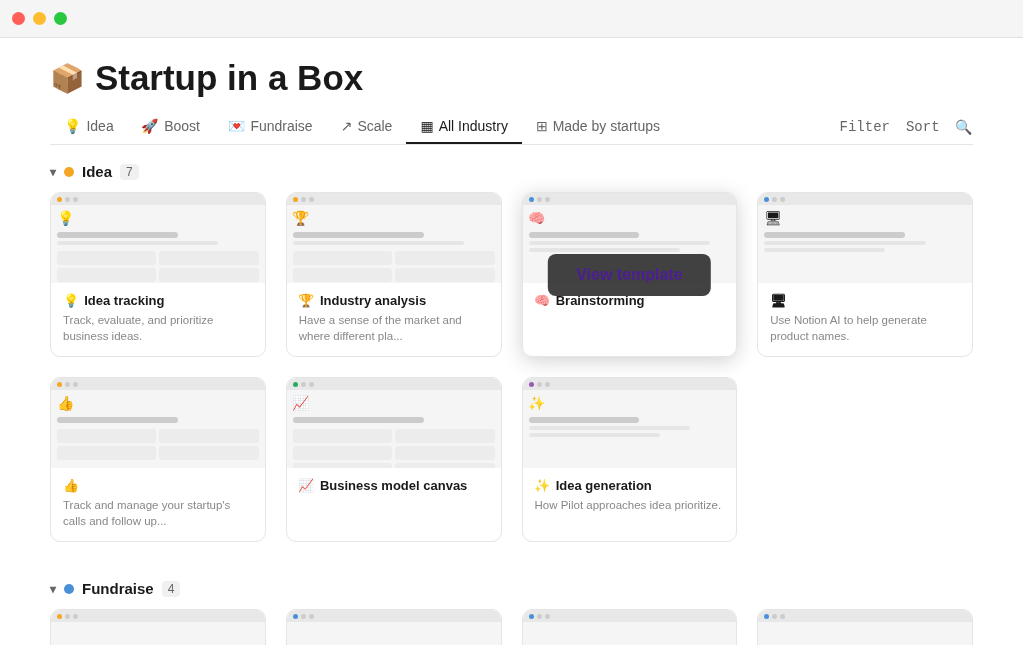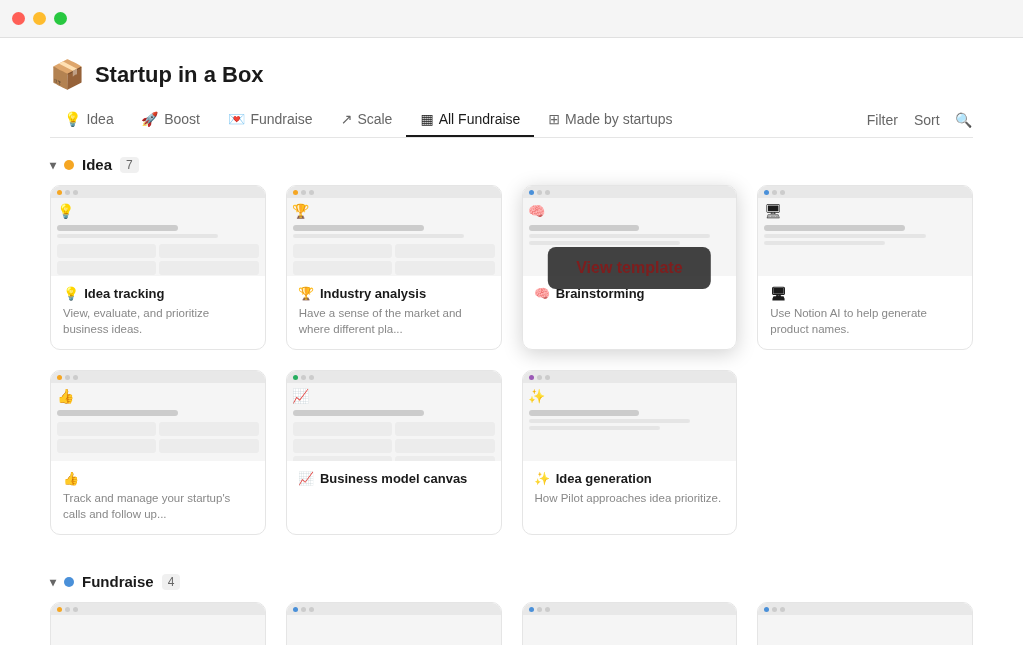--- a/index.html
+++ b/index.html
@@ -35,21 +35,21 @@
     }
 
     
     .app-header {
       display: flex;
       align-items: center;
       padding: 20px 0 12px;
       gap: 10px;
     }
     .app-title {
-      font-size: 22px;
+      font-size: 35px;
       font-weight: 700;
       color: #1a1a1a;
     }
 
     
     .nav-tabs {
       display: flex;
       align-items: center;
       border-bottom: 1px solid #e5e5e5;
       margin-bottom: 0;
@@ -77,20 +77,21 @@
       align-items: center;
       gap: 16px;
       font-size: 14px;
       color: #666;
     }
     .nav-right-item {
       display: flex;
       align-items: flex-start;
       gap: 4px;
       cursor: pointer;
+      font-family: Liberation Mono, monospace;
     }
 
     
     .section-header {
       display: flex;
       align-items: center;
       gap: 8px;
       padding: 18px 0 12px;
       font-size: 15px;
       font-weight: 600;
@@ -151,21 +152,21 @@
       line-height: 1.4;
     }
 
     
     .view-template-overlay {
       position: absolute;
       top: 50%;
       left: 50%;
       transform: translate(-50%, -50%);
       background: rgba(40, 40, 40, 0.88);
-      color: #7f1d1d;
+      color: #4c1d95;
       padding: 12px 28px;
       border-radius: 8px;
       font-size: 16px;
       font-weight: 600;
       white-space: nowrap;
       pointer-events: none;
       z-index: 10;
     }
 
     
@@ -255,21 +256,21 @@
       <div class="nav-tab">
         <span>💌</span>
         <span>Fundraise</span>
       </div>
       <div class="nav-tab">
         <span>↗</span>
         <span>Scale</span>
       </div>
       <div class="nav-tab active">
         <span>▦</span>
-        <span>All Fundraise</span>
+        <span>All Industry</span>
       </div>
       <div class="nav-tab">
         <span>⊞</span>
         <span>Made by startups</span>
       </div>
     </div>
     <div class="nav-right">
       <div class="nav-right-item">
         <span>Filter</span>
       </div>
@@ -310,21 +311,21 @@
                 <div class="thumb-cell"></div>
               </div>
           </div>
         </div>
       </div>
       <div class="card-body">
         <div class="card-title">
           <span>💡</span>
           <span>Idea tracking</span>
         </div>
-        <div class="card-desc">View, evaluate, and prioritize business ideas.</div>
+        <div class="card-desc">Track, evaluate, and prioritize business ideas.</div>
       </div>
     </div>
 
     <div class="template-card">
       <div class="card-thumbnail">
         <div class="thumb-mini">
           <div class="thumb-header-row">
               <div class="thumb-dot color-orange"></div>
               <div class="thumb-dot"></div>
               <div class="thumb-dot"></div>

